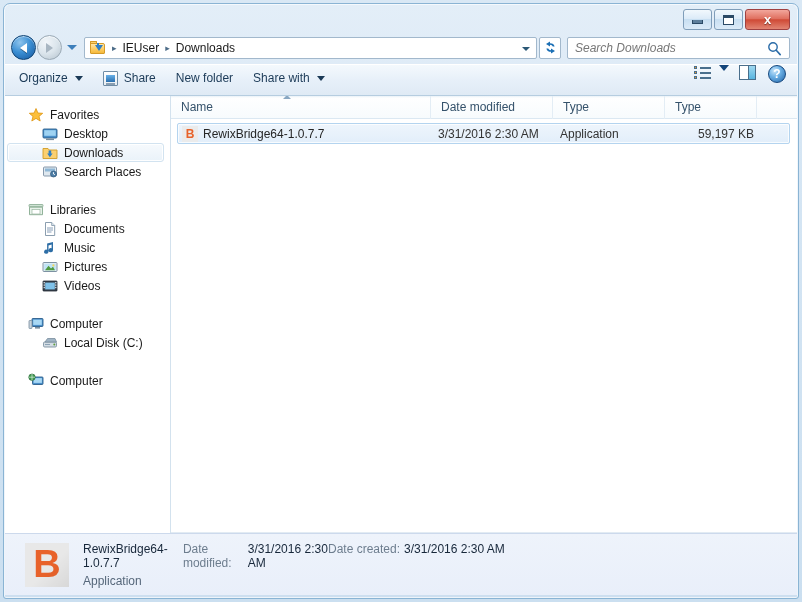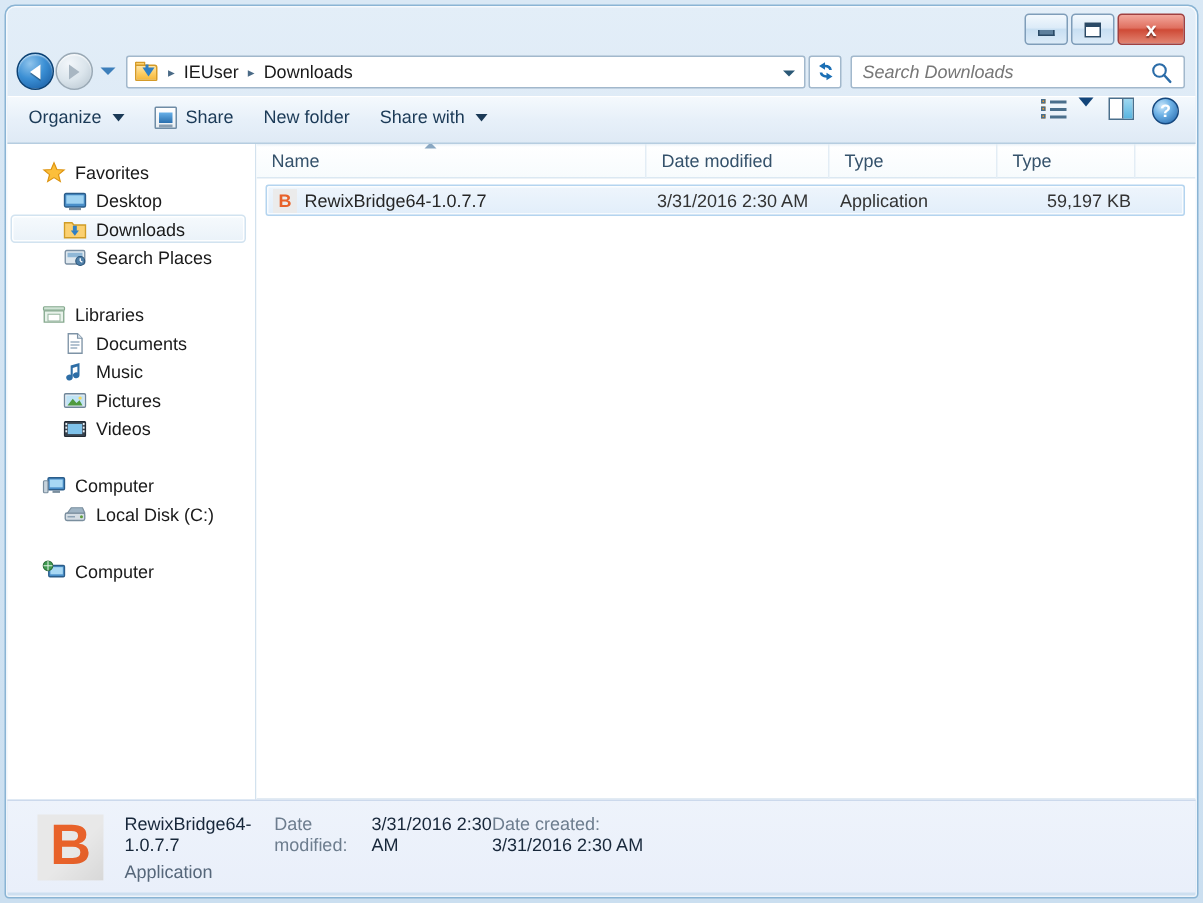--- a/index.html
+++ b/index.html
@@ -588,21 +588,21 @@
   }
   .details-text { display: flex; flex-direction: column; gap: 4px; }
   .dt-line { display: flex; align-items: baseline; font-size: 12px; }
   .dt-strong { color: #17273a; }
   .dt-label { color: #6d7d8e; }
   .dt-value { color: #17273a; }
   .dt-sub { color: #56677a; }
 
   .det-col-1 { width: 108px; flex: 0 0 108px; }
   .det-col-2 { width: 245px; flex: 0 0 245px; display: flex; }
-  .det-col-3 { display: flex; flex-direction: column; }
+  .det-col-3 { display: flex; }
   .sp { display: inline-block; width: 4px; }
 
   
   .list-bottom-edge {
     position: absolute;
     left: 0; bottom: 0;
     width: 100%;
     height: 1px;
     background: #e2ebf3;
   }

